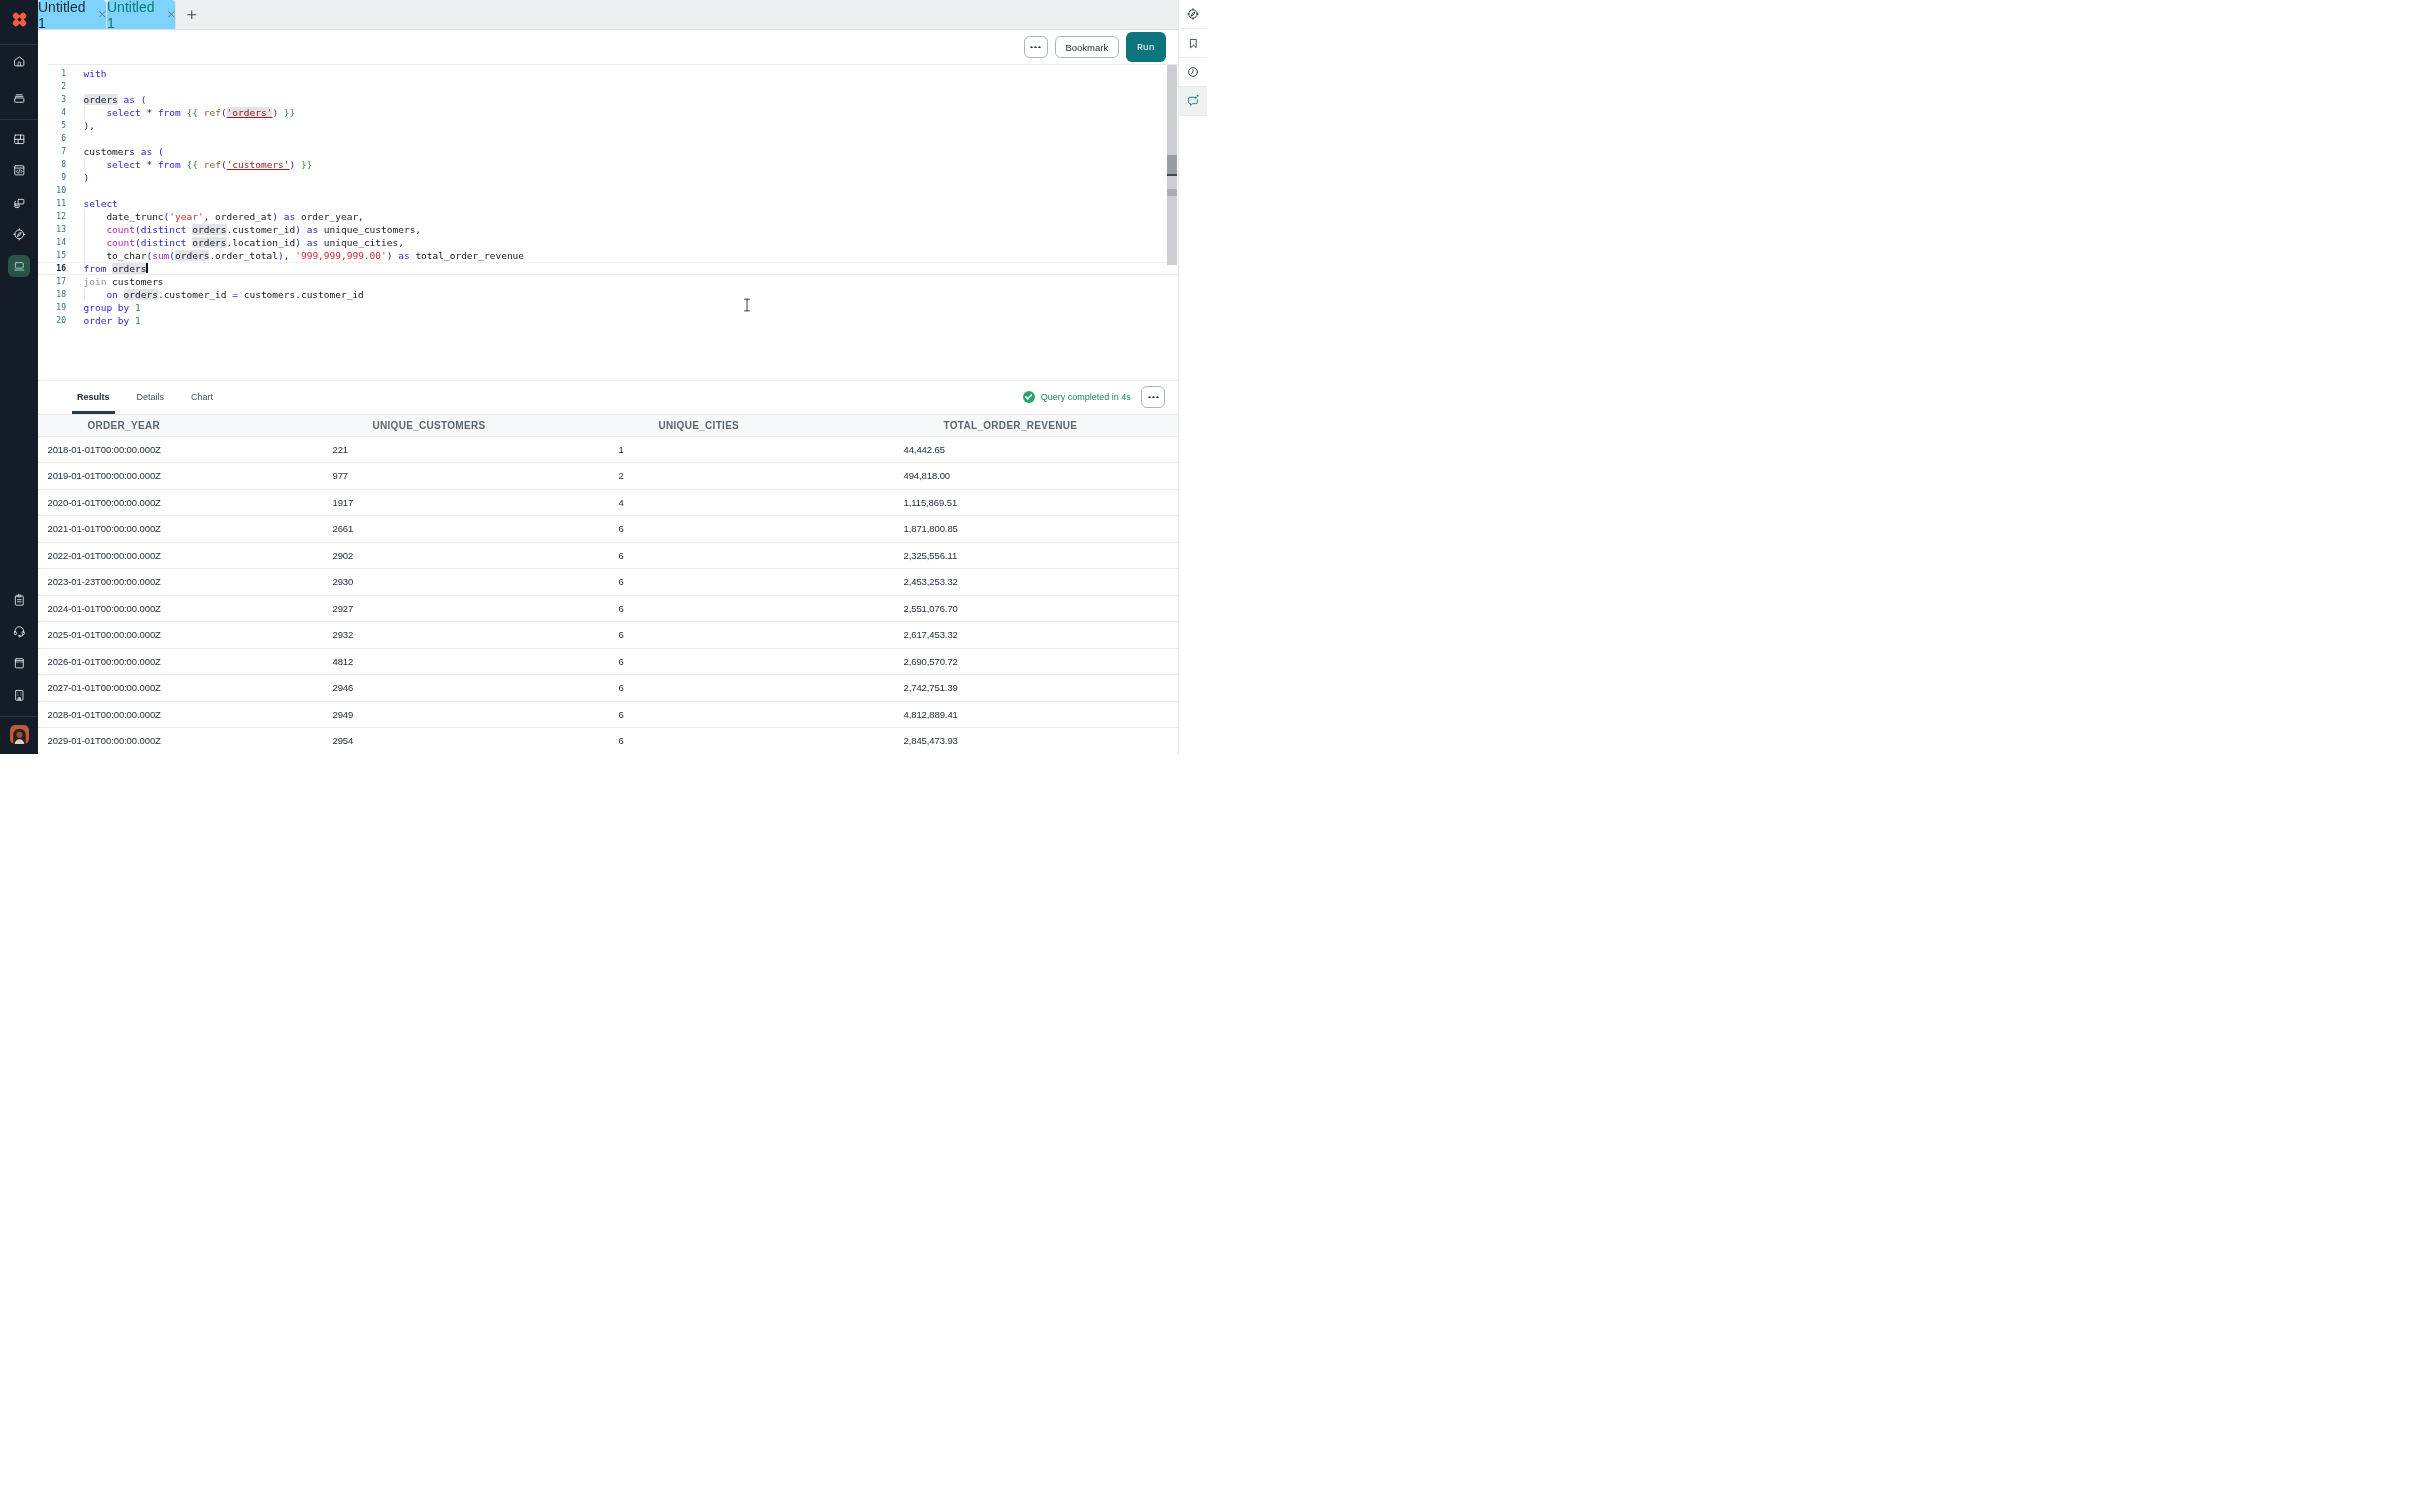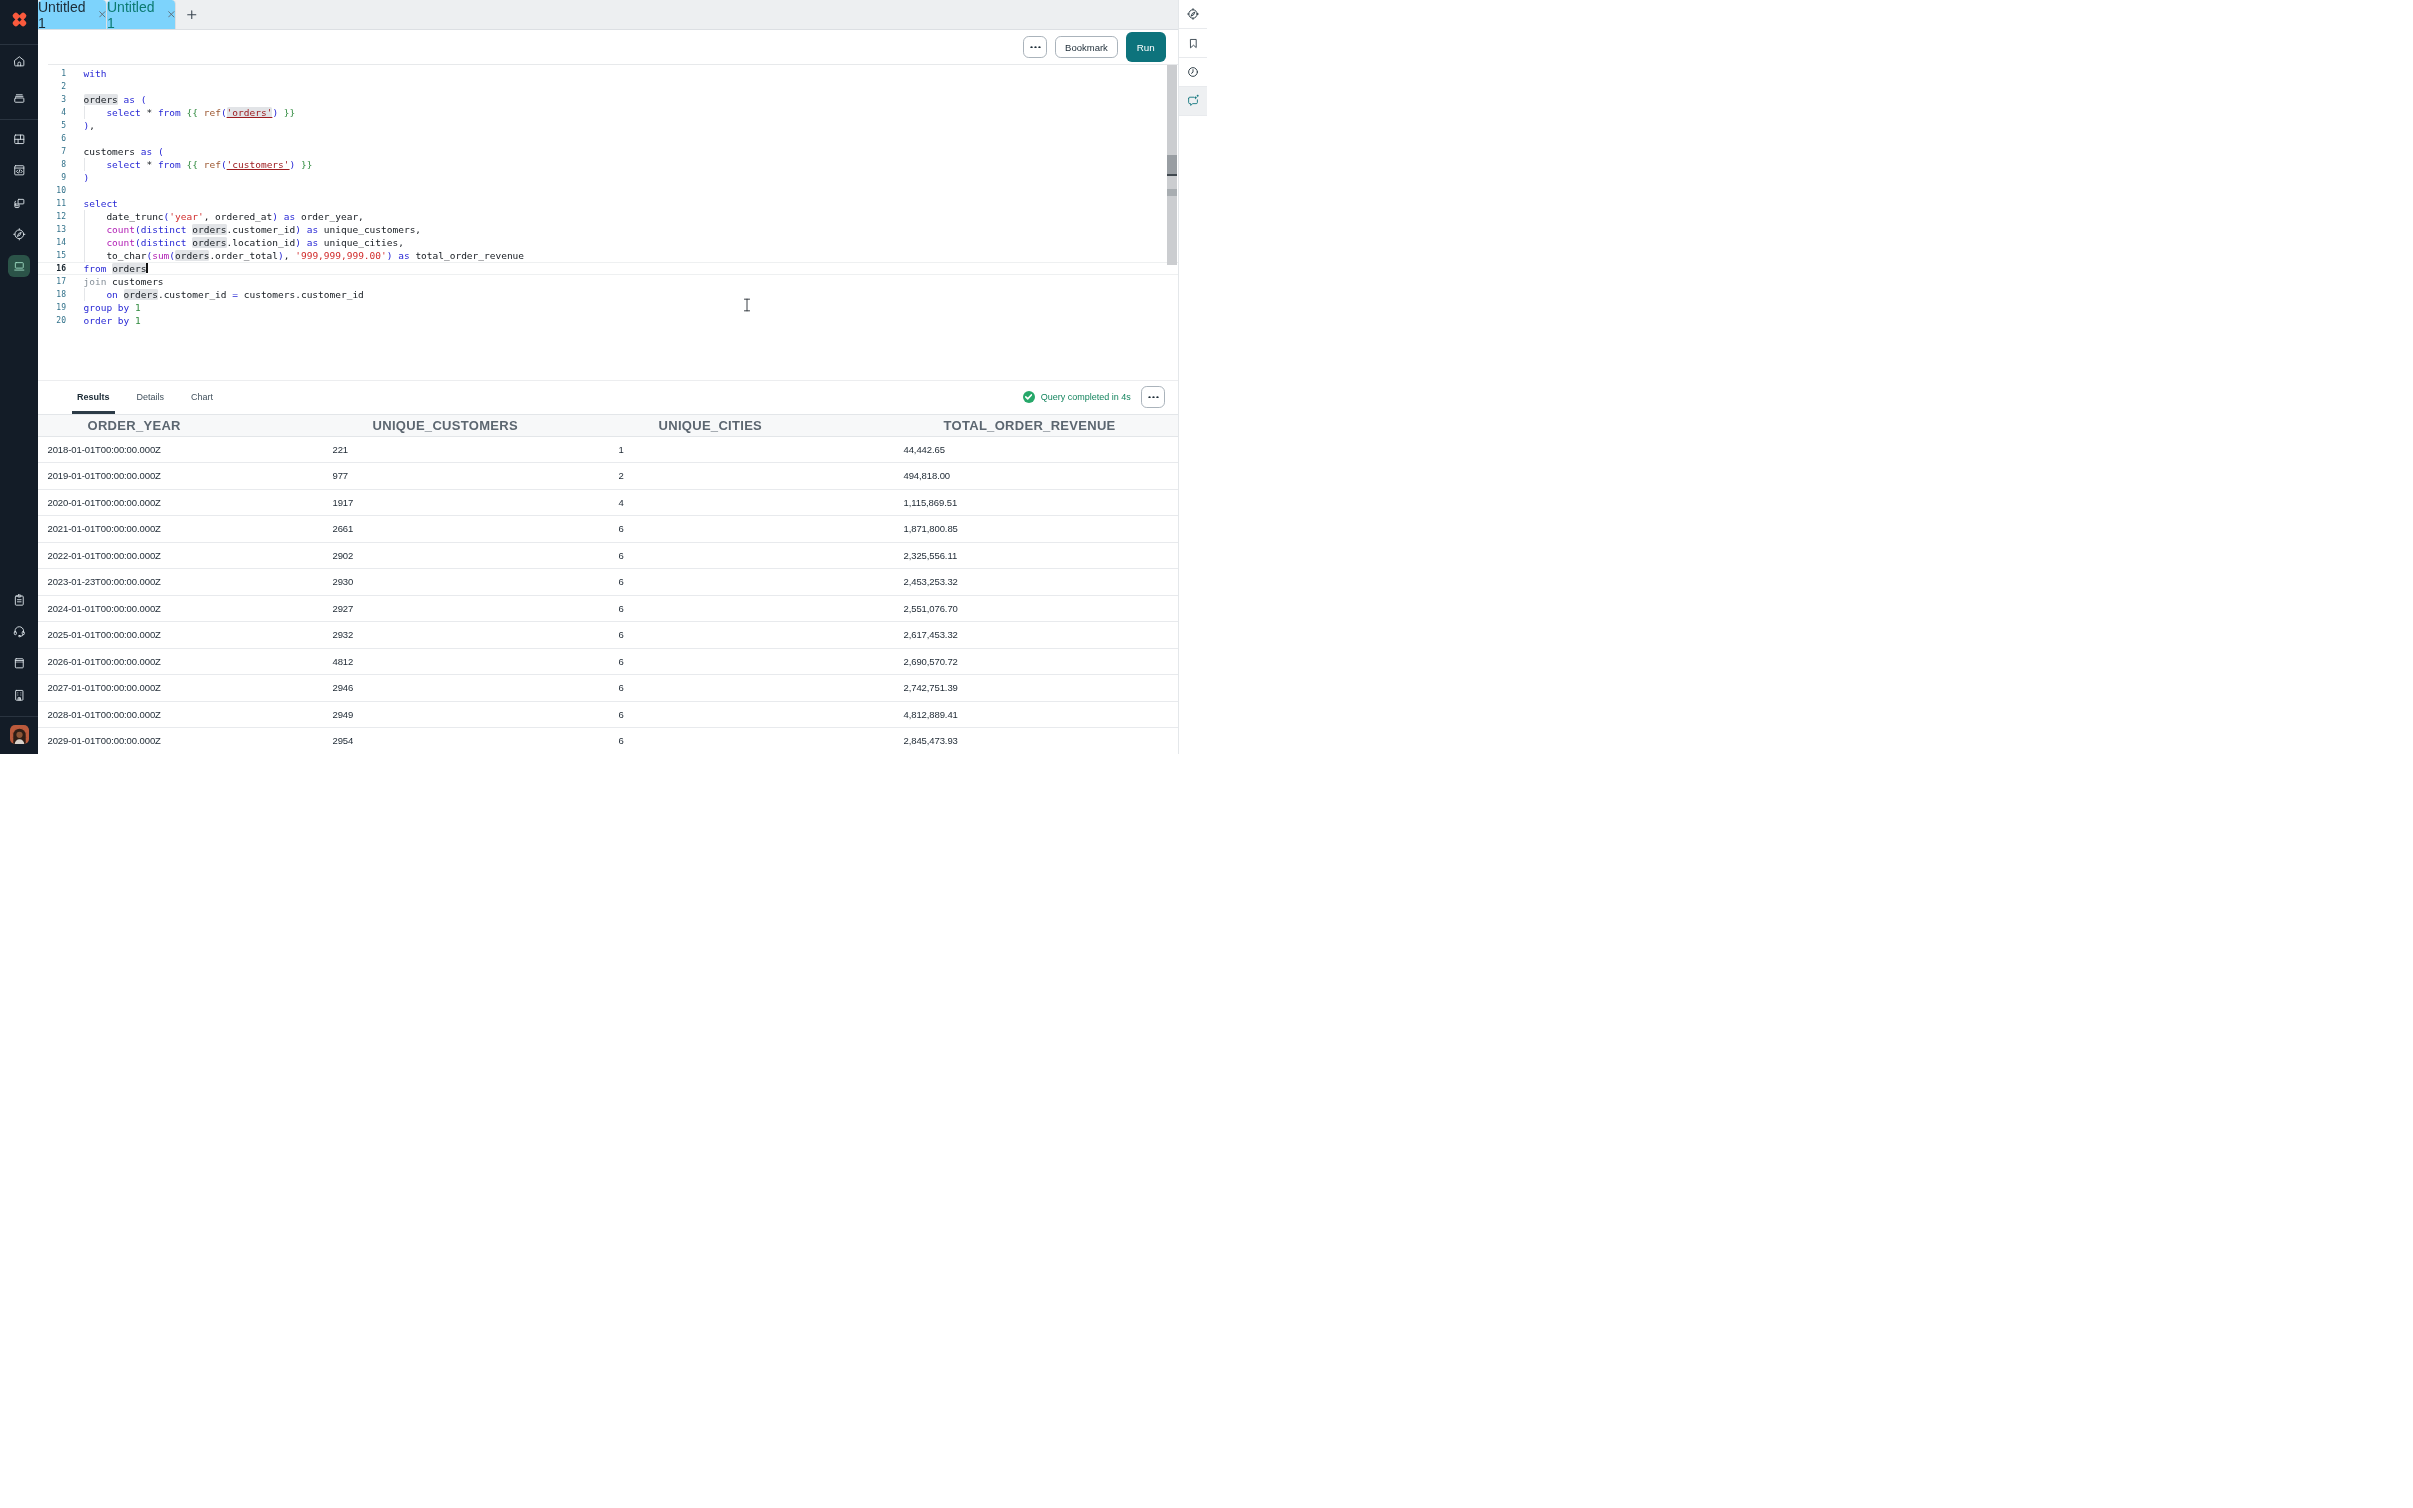--- a/index.html
+++ b/index.html
@@ -32,21 +32,21 @@
   .tab.active .tlabel{color:#0b7a70;}
   .tclose{display:flex;align-items:center;color:#5f6b74;}
   .tclose svg{stroke:currentColor;stroke-width:1.4;fill:none;stroke-linecap:round;}
   .newtab{width:32px;display:flex;align-items:center;justify-content:center;color:#3a4550;}
   .newtab svg{stroke:currentColor;stroke-width:1.6;fill:none;stroke-linecap:round;}
 
   .toolbar{height:34px;border-bottom:0.7px solid #e7e9eb;display:flex;align-items:center;justify-content:flex-end;gap:7.3px;padding-right:12.4px;background:#fff;margin-left:10px;}
   .btn{height:22.6px;border:0.7px solid #aab3bb;border-radius:5.8px;background:#fff;display:flex;align-items:center;justify-content:center;font-size:9.5px;color:#1c2b36;padding:0 9.5px;}
   .btn.icononly{width:24px;padding:0;}
   .btn.icononly svg{fill:#1c2b36;}
-  .btn.run{background:#0d737c;border:none;color:#fff;padding:15px 11px;font-size:9.8px;}
+  .btn.run{background:#0d737c;border:none;color:#fff;padding:15px 11px;font-size:9.8px;font-family:Liberation Mono, monospace;}
 
   
   .editor{position:relative;height:313px;background:#fff;overflow:hidden;font-family:"DejaVu Sans Mono",monospace;padding-top:1.5px;}
   .cl{display:flex;height:13px;line-height:13px;font-size:9.5px;white-space:pre;}
   .cl.active{box-shadow:inset 0 0.7px 0 #e9ebed, inset 0 -0.7px 0 #e9ebed;}
   .ln{width:28px;text-align:right;color:#31718a;font-size:8px;flex:none;}
   .cl.active .ln{color:#17242e;font-weight:bold;}
   .lc{position:relative;padding-left:17.5px;color:#14191f;flex:1;}
   .lc.guide::before{content:'';position:absolute;left:18px;top:0;bottom:0;width:0.7px;background:#e4e6e9;}
   .tok-kw{color:#2828d5;}
@@ -73,21 +73,21 @@
   .rtab{position:relative;height:100%;display:flex;align-items:center;font-size:9px;color:#43525e;}
   .rtab.active{color:#1c2b36;font-weight:bold;}
   .rtab.active::after{content:'';position:absolute;left:-5.1px;right:-5.1px;bottom:0;height:2.2px;background:#2c3b47;}
   .rstatus{margin-left:auto;display:flex;align-items:center;gap:5.8px;}
   .stat-ok{width:12.4px;height:12.4px;border-radius:50%;background:#27a86a;display:flex;align-items:center;justify-content:center;}
   .stat-ok svg{stroke:#fff;stroke-width:2.2;fill:none;stroke-linecap:round;stroke-linejoin:round;}
   .stat-txt{color:#15855f;font-size:9px;}
   .rstatus .btn.icononly{margin-left:4.4px;}
   .grid4{display:grid;grid-template-columns:285px 286px 285px 1fr;padding-left:9.5px;align-items:center;}
   .thead{height:21px;background:#f7f8f9;border-top:0.7px solid #e3e6e9;border-bottom:0.7px solid #e3e6e9;flex:none;}
-  .th{font-size:13px;font-weight:bold;color:#5c6670;letter-spacing:0.3px;padding-left:40px;}
+  .th{font-size:10px;font-weight:bold;color:#5c6670;letter-spacing:0.3px;padding-left:40px;}
   .tbody{flex:1;overflow:hidden;}
   .trow{height:25.5px;border-bottom:0.7px solid #e8eaed;}
   .td{font-size:9.5px;color:#1d2833;letter-spacing:-0.1px;}
 </style>
 </head>
 <body>
 
 <div class="app">
 
   <nav class="lsb">

